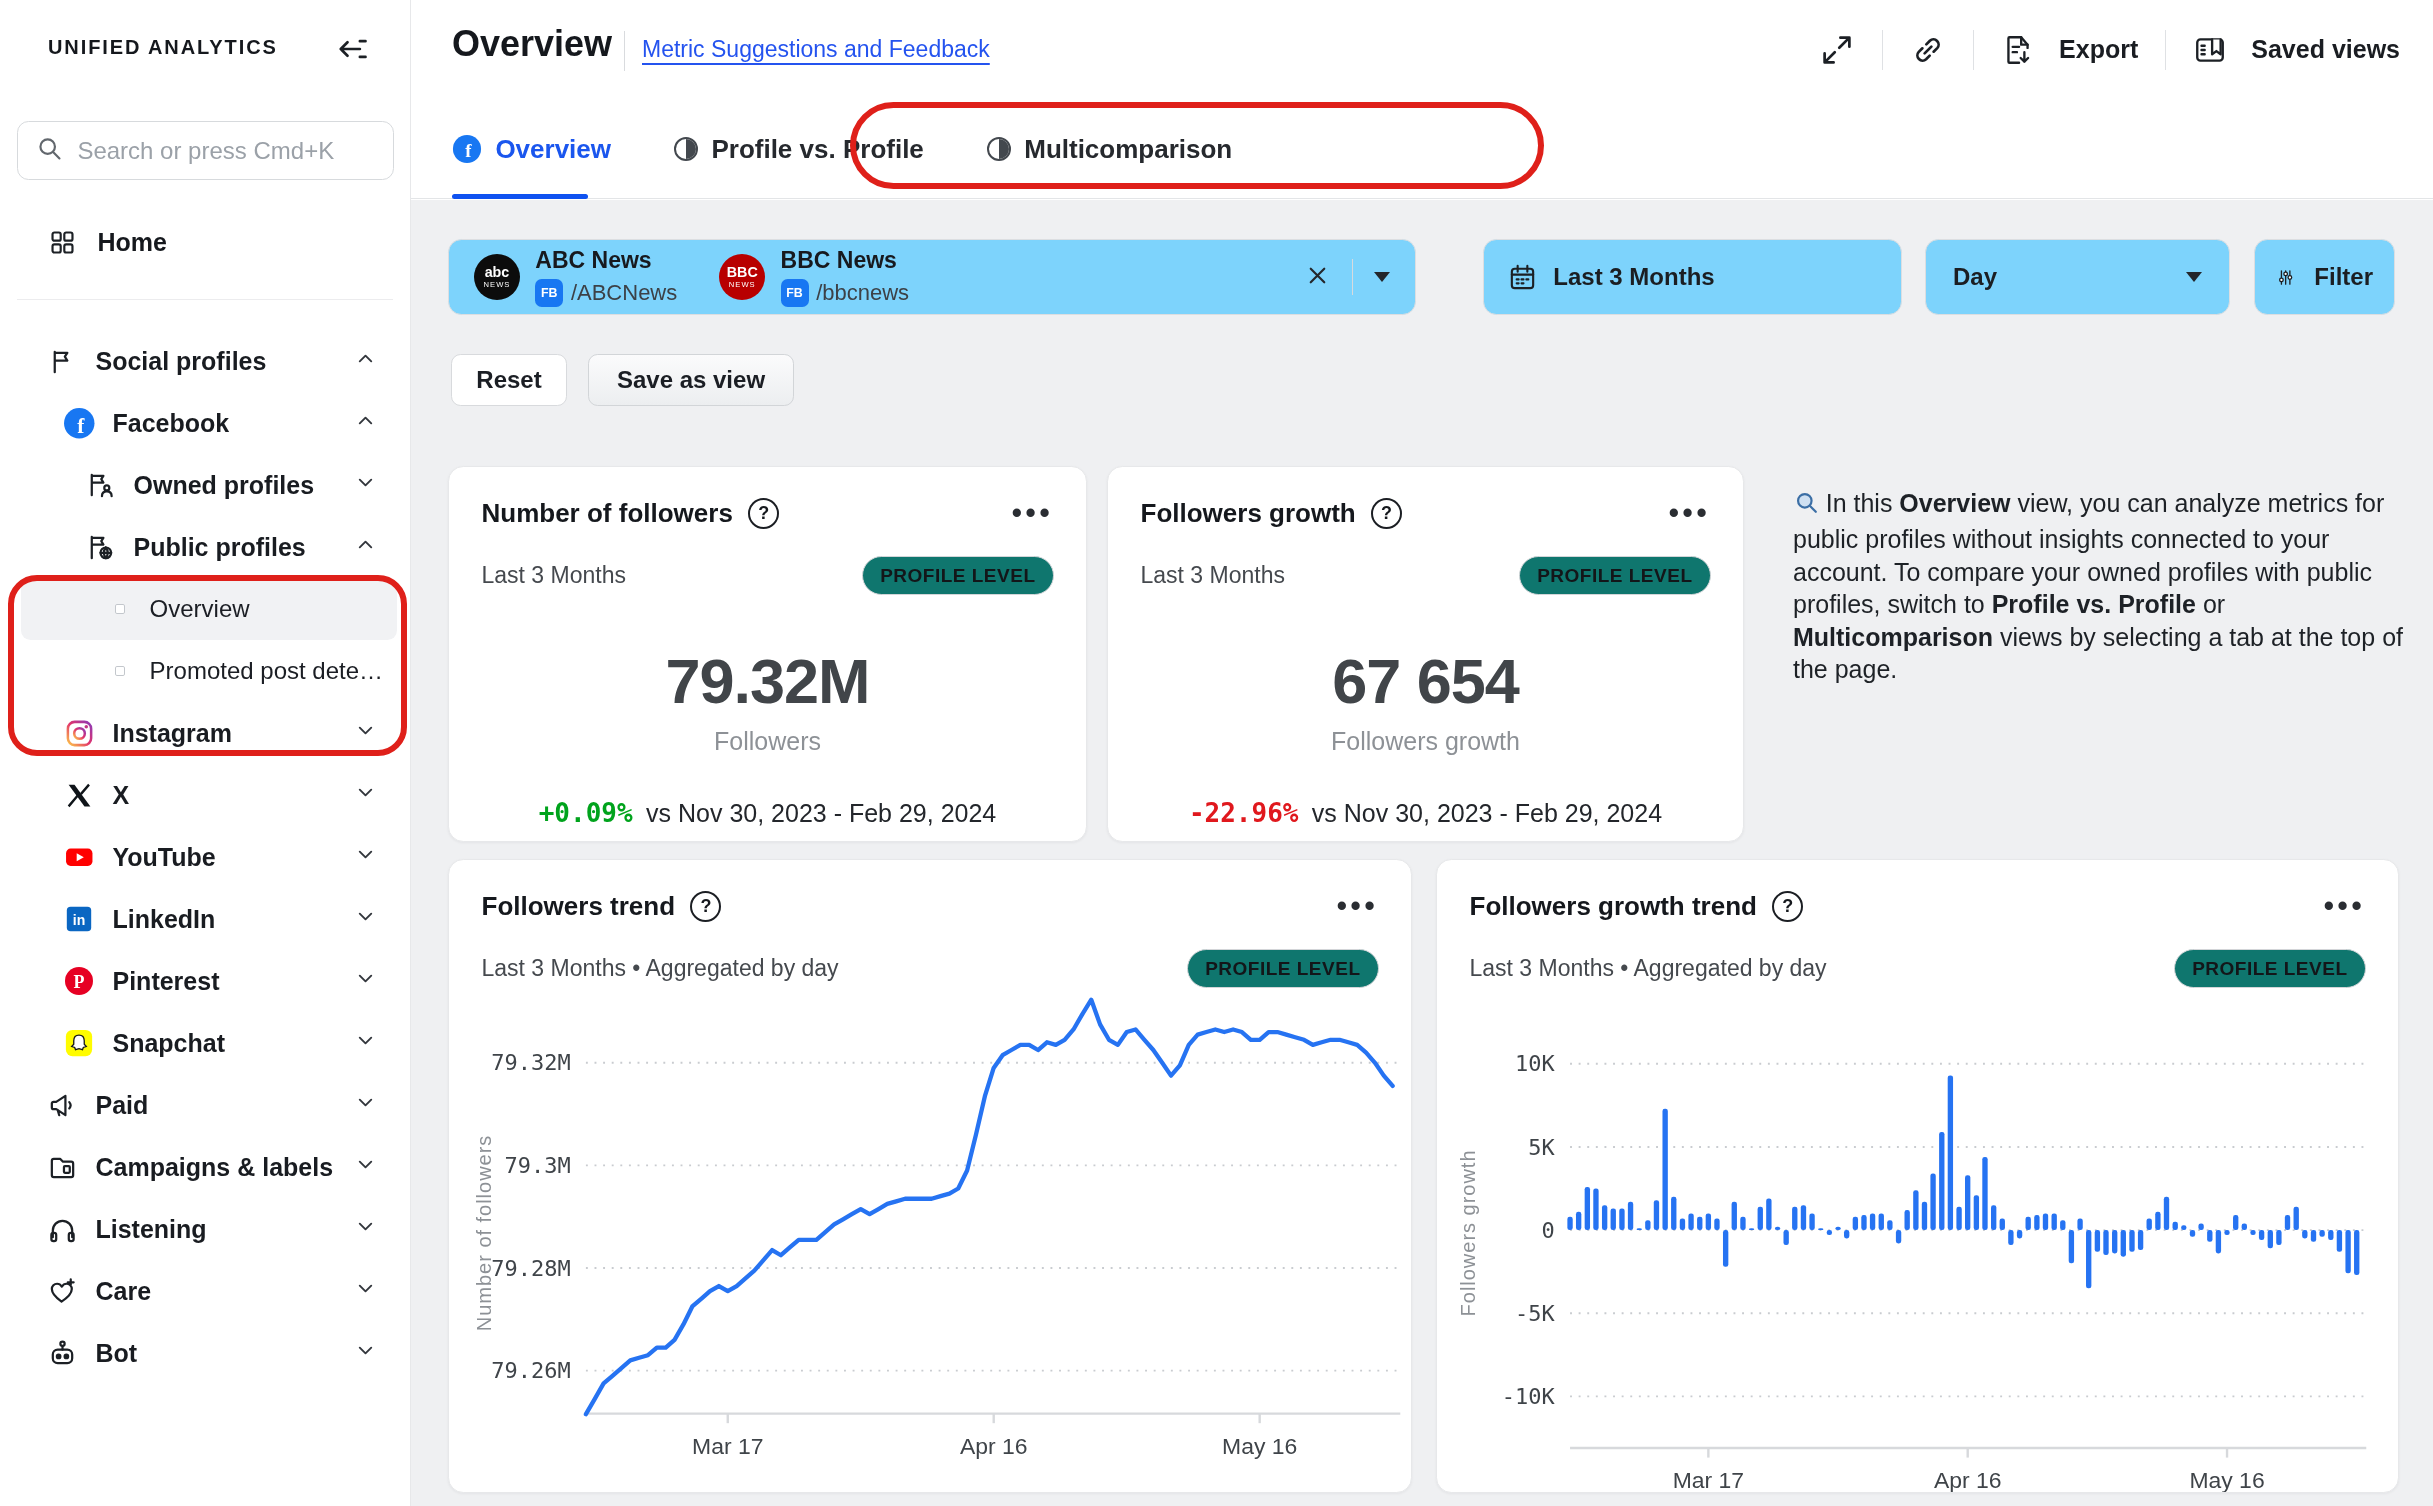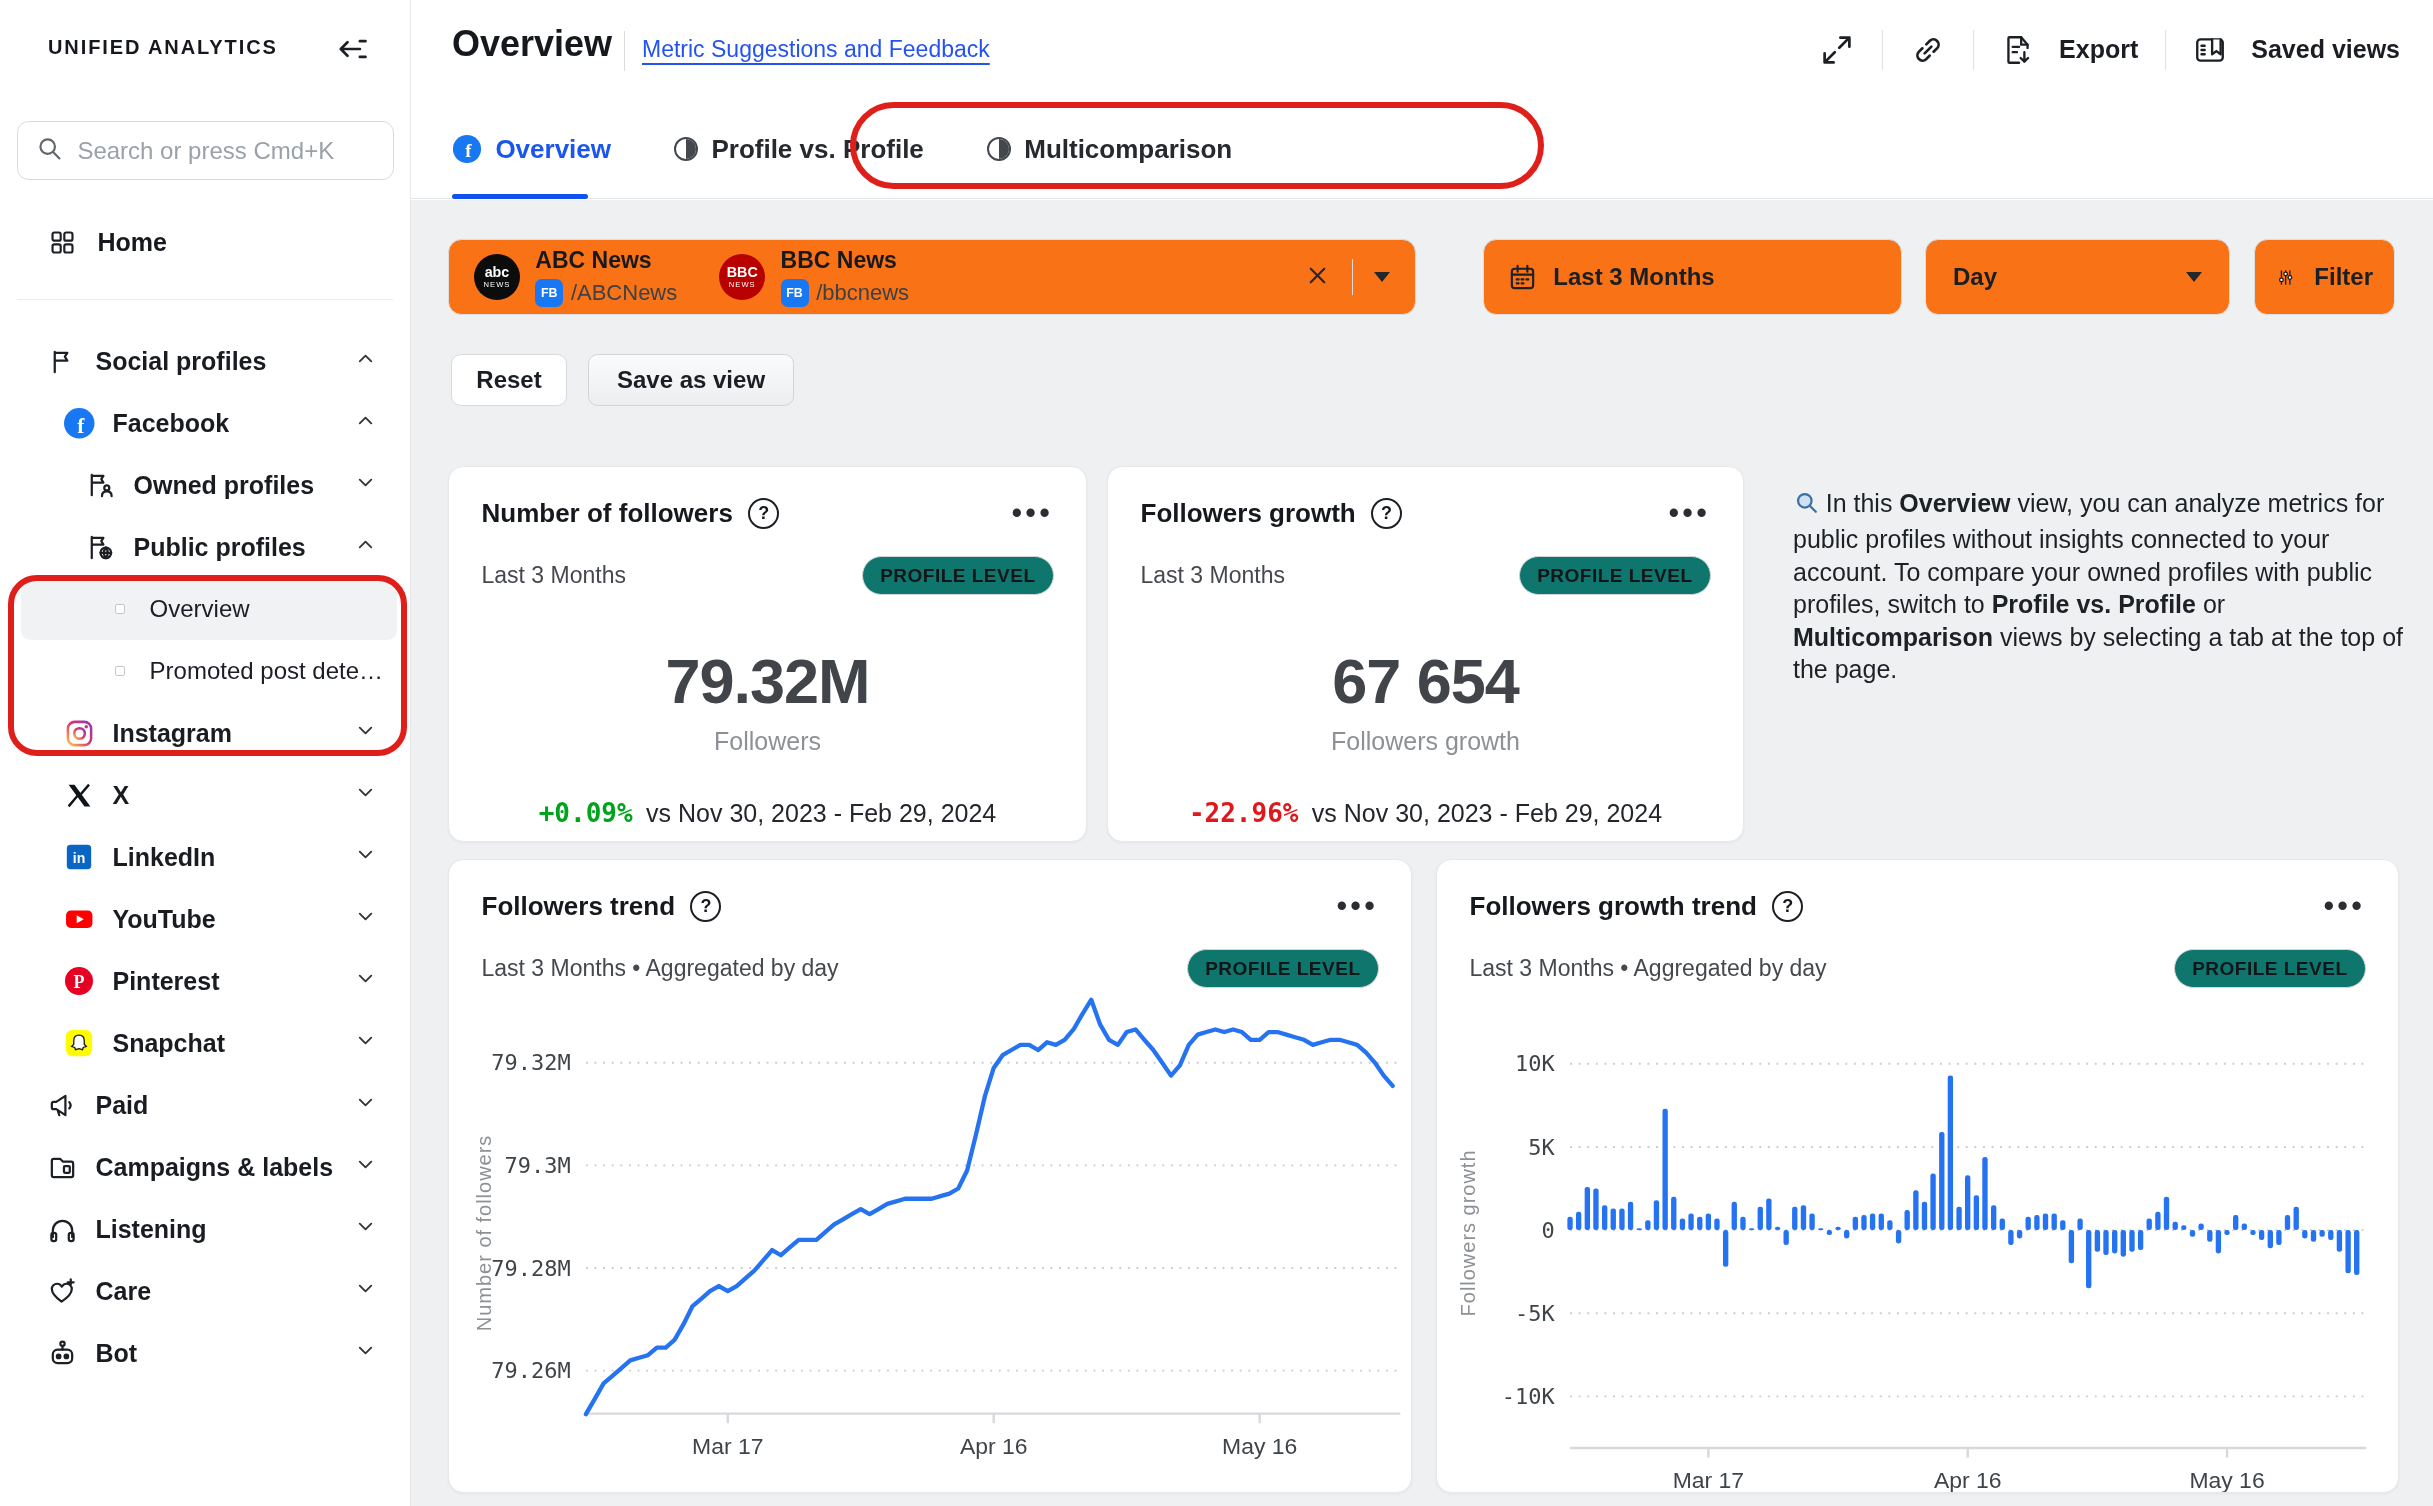--- a/index.html
+++ b/index.html
@@ -40,21 +40,21 @@
   .tabs-row { position:absolute; left:0; top:99px; width:100%; height:100px; background:#fff; border-bottom:1px solid #e3e5e7; }
   .tabs { position:absolute; left:41px; top:0; height:100px; display:flex; align-items:center; gap:63px; }
   .tab { display:flex; align-items:center; gap:13.4px; font-size:26px; font-weight:600; color:#26292e; cursor:pointer; }
   .tab.active { color:#1a56ee; }
   .tab-underline { position:absolute; left:41px; bottom:-1px; width:136px; height:4.8px; background:#0f52f0; border-radius:2.9px; }
   .halfcirc { width:24px; height:24px; border:2.9px solid #43484e; border-radius:50%; position:relative; overflow:hidden; }
   .halfcirc::after { content:""; position:absolute; right:0; top:0; width:50%; height:100%; background:#43484e; }
 
   .content { position:absolute; left:0; top:200px; width:100%; height:1307px; background:#eff0f2; }
 
-  .pill { background:#f97316; border:1px solid #dcdee1; border-radius:13.4px; position:absolute; height:76px; display:flex; align-items:center; cursor:pointer; }
+  .pill { background:#7dd3fc; border:1px solid #dcdee1; border-radius:13.4px; position:absolute; height:76px; display:flex; align-items:center; cursor:pointer; }
   .profile-pill { left:37px; top:39px; width:968px; padding:0 25px; gap:42px; }
   .profile-chip { display:flex; align-items:center; gap:15.3px; }
   .avatar { width:46px; height:46px; border-radius:50%; color:#fff; display:flex; flex-direction:column; align-items:center; justify-content:center; line-height:1; flex:none; }
   .avatar.abc { background:#0c0c0c; }
   .avatar.bbc { background:#b80000; }
   .avatar .l1 { font-size:14.3px; font-weight:bold; }
   .avatar .l2 { font-size:7.6px; letter-spacing:1px; margin-top:1.9px; }
   .chip-name { font-size:23px; font-weight:bold; color:#17191e; }
   .chip-row2 { display:flex; align-items:center; gap:7.6px; margin-top:5.7px; }
   .fb-badge { width:28px; height:28px; border-radius:6.7px; background:#1877F2; color:#fff; font-size:12.4px; font-weight:bold; display:flex; align-items:center; justify-content:center; }
@@ -219,38 +219,38 @@
             <path d="M4 28L14.5 15.5 M17.5 14.5L26.5 4" stroke="#0f1419" stroke-width="2.6"></path>
           </svg>
         </span>
         <span>X</span>
         <span class="chev"><svg viewBox="0 0 32 32" width="23" height="23" fill="none" stroke="#33373d" stroke-width="2.6" stroke-linecap="round" stroke-linejoin="round">
             <path d="M8 12l8 8 8-8"></path>
           </svg></span>
       </div>
       <div class="sb-row lvl2">
         <span class="sb-icon">
+          <svg viewBox="0 0 32 32" width="32.5" height="32.5">
+            <rect x="3" y="7.5" width="26" height="17" rx="4.5" fill="#ff0000"></rect>
+            <path d="M13.5 12v8l7-4z" fill="#fff"></path>
+          </svg>
+        </span>
+        <span>YouTube</span>
+        <span class="chev"><svg viewBox="0 0 32 32" width="23" height="23" fill="none" stroke="#33373d" stroke-width="2.6" stroke-linecap="round" stroke-linejoin="round">
+            <path d="M8 12l8 8 8-8"></path>
+          </svg></span>
+      </div>
+      <div class="sb-row lvl2">
+        <span class="sb-icon">
           <svg viewBox="0 0 32 32" width="30" height="30" style="font-size:26px">
             <rect x="3" y="3" width="26" height="26" rx="4" fill="#0a66c2"></rect>
             <text x="16" y="22.5" font-size="15" font-weight="bold" fill="#fff" text-anchor="middle" font-family="Liberation Sans, sans-serif">in</text>
           </svg>
         </span>
         <span>LinkedIn</span>
-        <span class="chev"><svg viewBox="0 0 32 32" width="23" height="23" fill="none" stroke="#33373d" stroke-width="2.6" stroke-linecap="round" stroke-linejoin="round">
-            <path d="M8 12l8 8 8-8"></path>
-          </svg></span>
-      </div>
-      <div class="sb-row lvl2">
-        <span class="sb-icon">
-          <svg viewBox="0 0 32 32" width="32.5" height="32.5">
-            <rect x="3" y="7.5" width="26" height="17" rx="4.5" fill="#ff0000"></rect>
-            <path d="M13.5 12v8l7-4z" fill="#fff"></path>
-          </svg>
-        </span>
-        <span>YouTube</span>
         <span class="chev"><svg viewBox="0 0 32 32" width="23" height="23" fill="none" stroke="#33373d" stroke-width="2.6" stroke-linecap="round" stroke-linejoin="round">
             <path d="M8 12l8 8 8-8"></path>
           </svg></span>
       </div>
       <div class="sb-row lvl2">
         <span class="sb-icon">
           <svg viewBox="0 0 32 32" width="32" height="32" style="font-size:26px">
             <circle cx="16" cy="16" r="14" fill="#e60023"></circle>
             <text x="16" y="23" font-size="18" font-weight="bold" fill="#fff" text-anchor="middle" font-family="Liberation Serif, serif">P</text>
           </svg>

